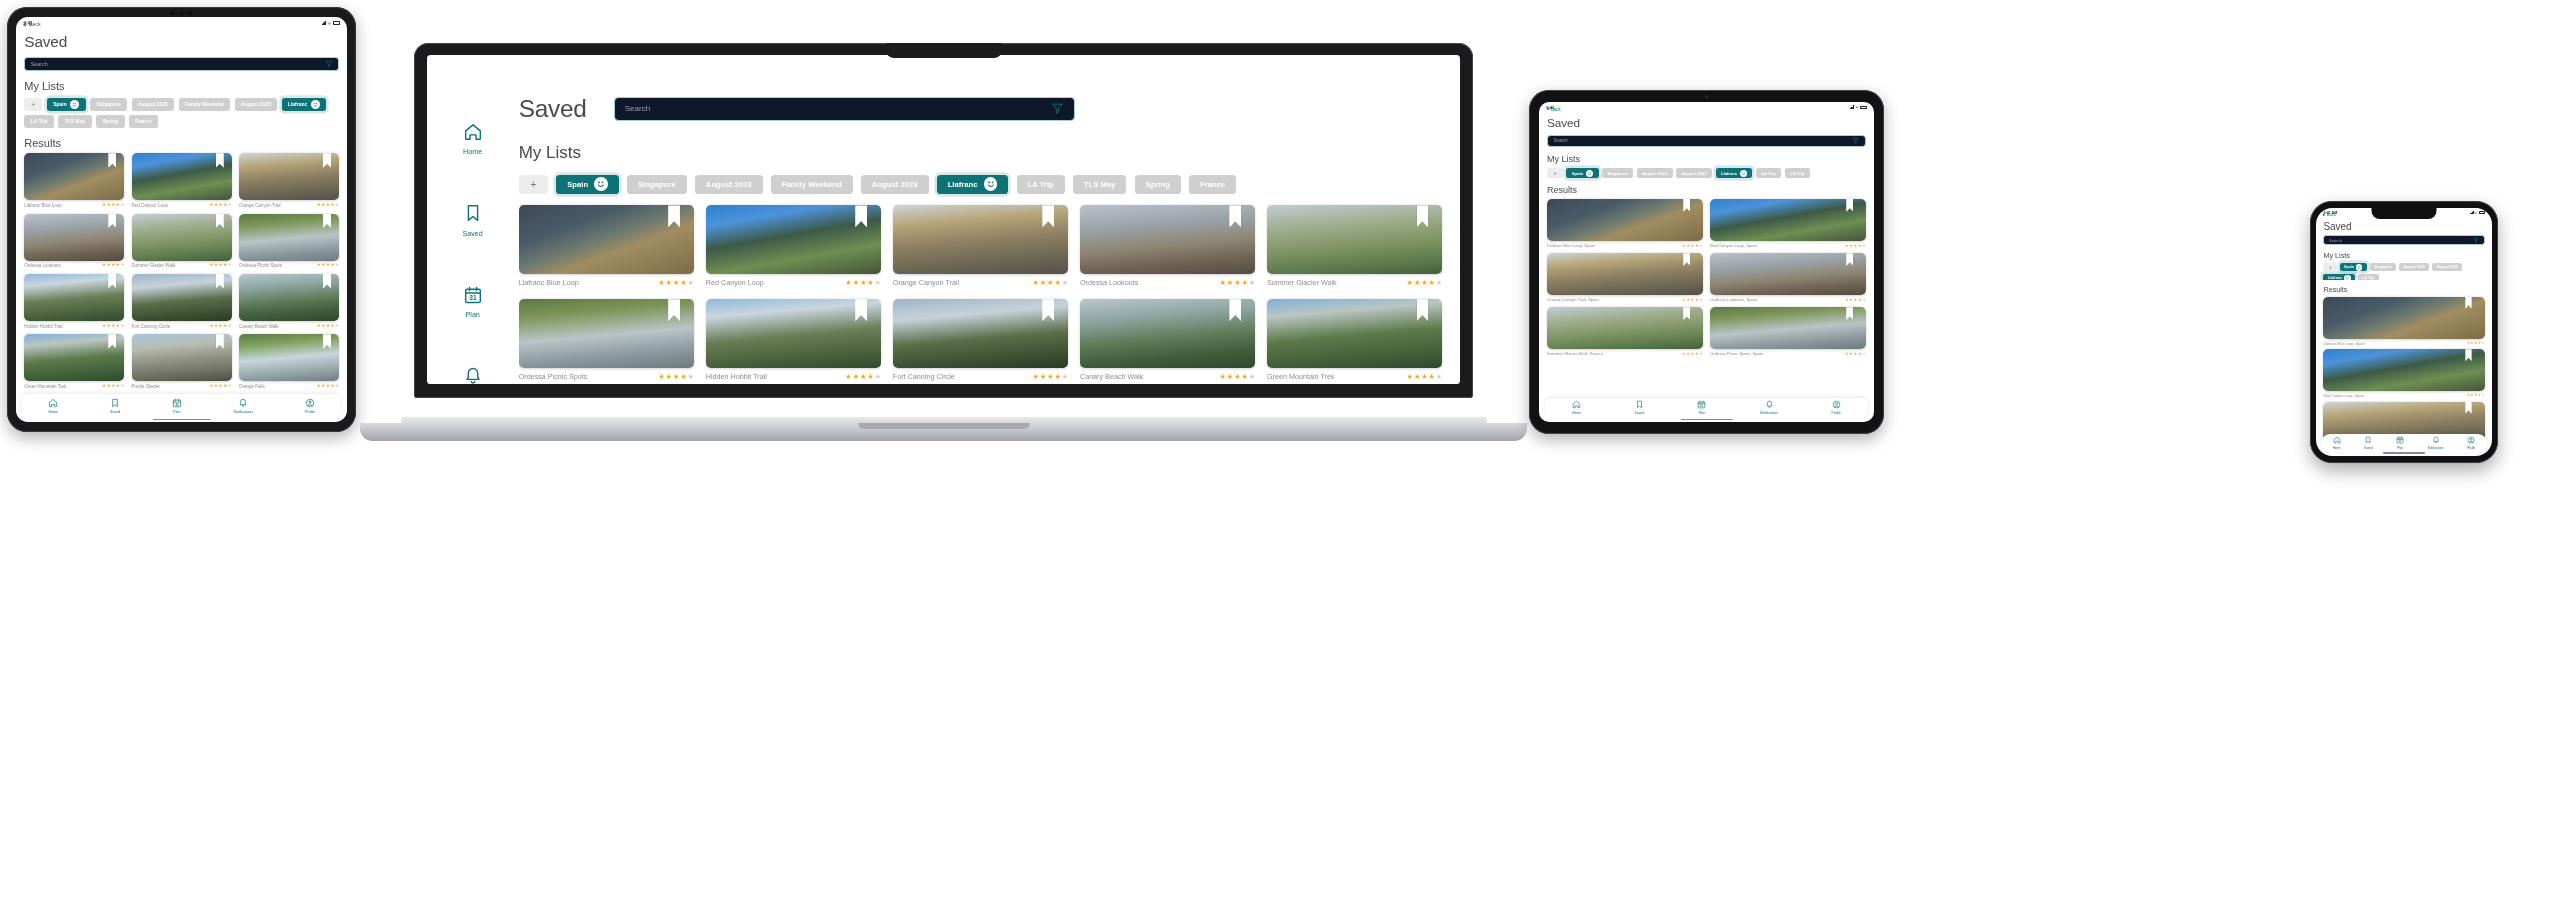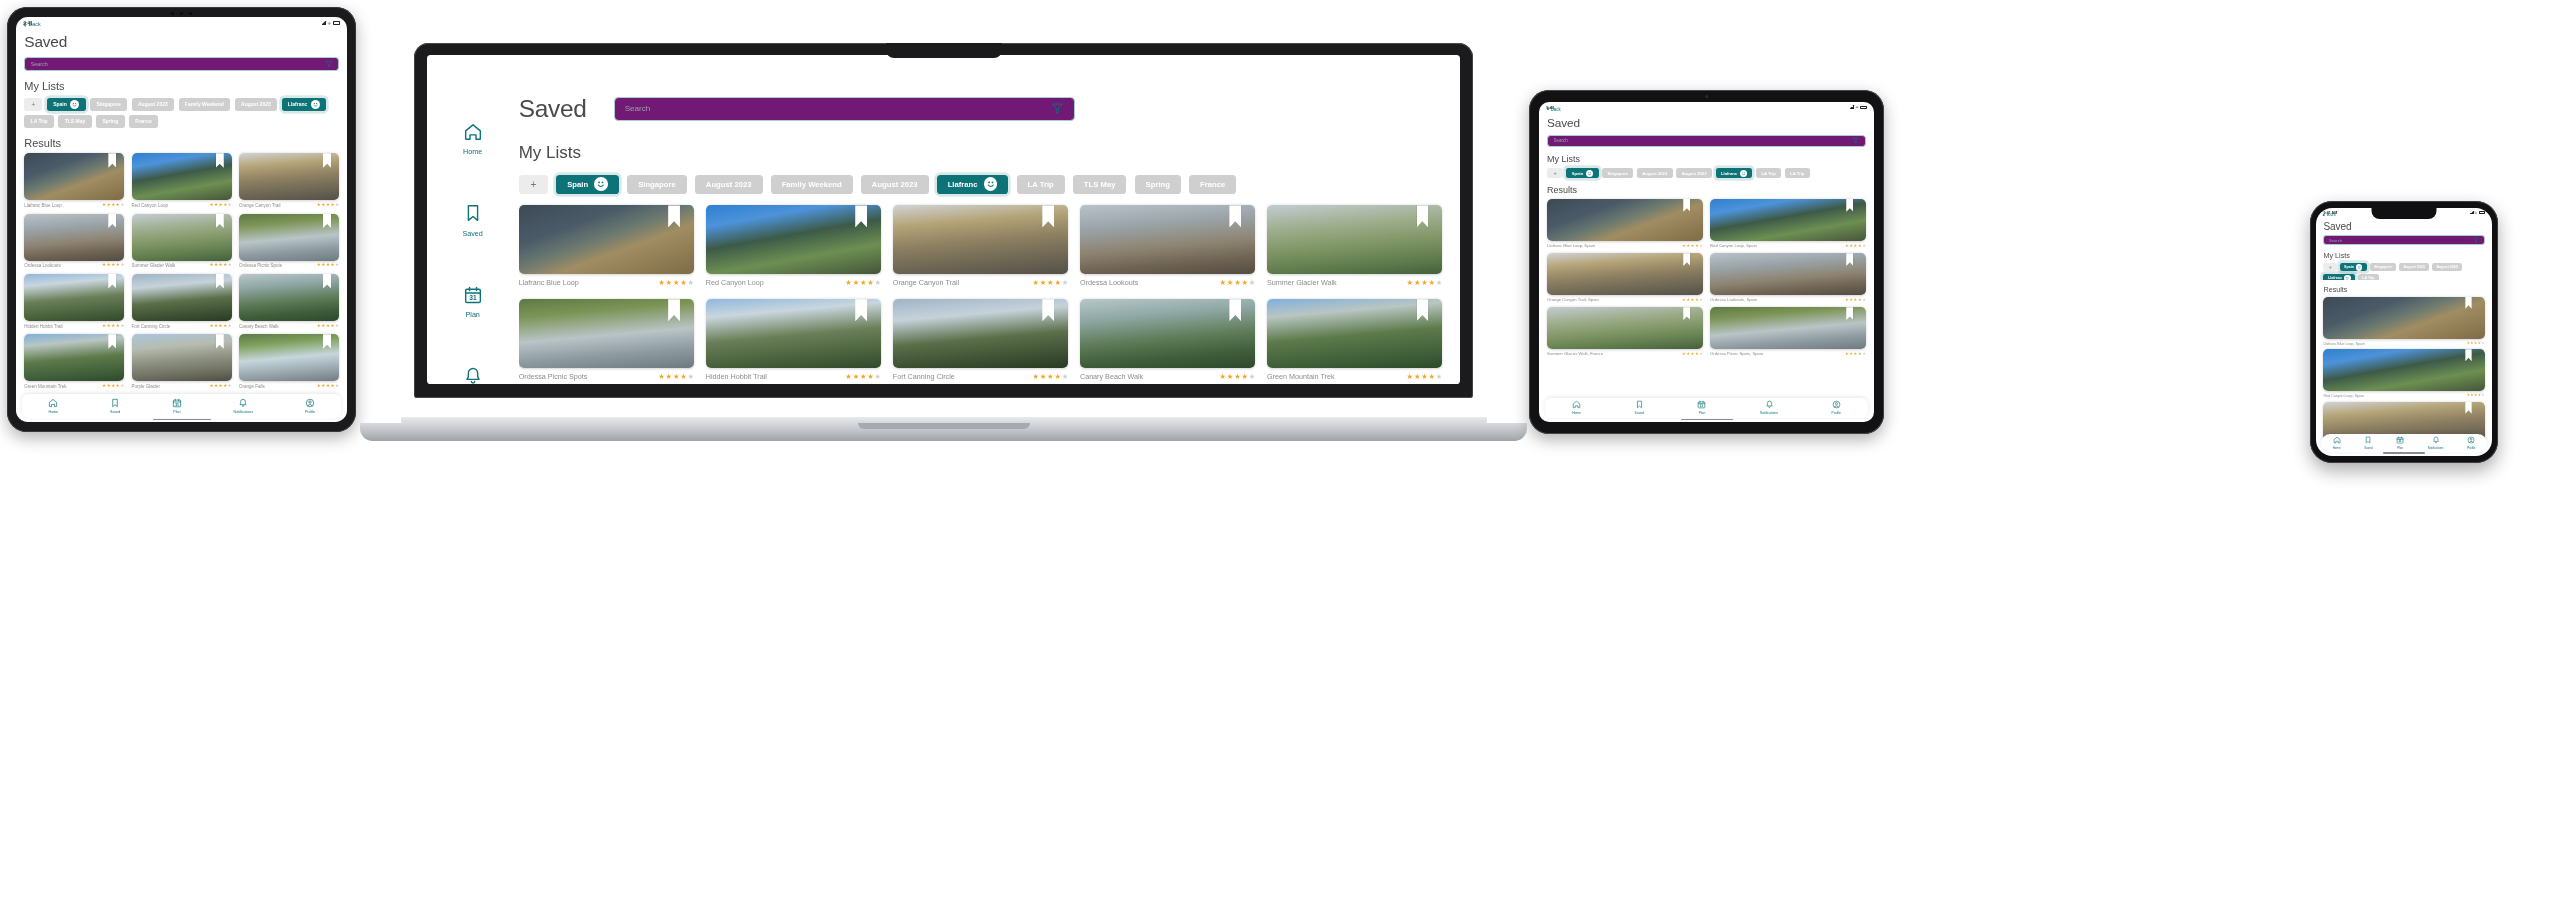--- a/index.html
+++ b/index.html
@@ -28,21 +28,21 @@
 
   .backrow { display:flex; align-items:center; gap:.25em; color:#0d7377; }
   .backrow .chev { display:inline-block; width:.55em; height:.55em;
       border-left:1.8px solid #0d7377; border-bottom:1.8px solid #0d7377;
       transform:rotate(45deg); }
 
   .title { color:#4a4a4a; font-weight:400; letter-spacing:-.01em; }
   .sectionhead { color:#4a4a4a; font-weight:400; }
 
   .searchbar { display:flex; align-items:center; justify-content:space-between;
-      border:0.9px solid #a9cfd1; border-radius:.45em; background:#701a75; }
+      border:0.9px solid #a9cfd1; border-radius:.45em; background:#0f172a; }
   .searchbar .ph { color:#9aa0a6; }
   .funnel { flex:0 0 auto; }
   .funnel svg { display:block; }
 
   .chips { display:flex; flex-wrap:wrap; }
   .chip { background:#cfcfcf; color:#fff; border-radius:.35em;
       display:flex; align-items:center; justify-content:center; white-space:nowrap;
       font-weight:600; }
   .chip.add { background:#ececec; color:#767676; font-weight:400; }
   .chip.on { background:#0d7377; color:#fff; box-shadow:0 0 0 2.7px rgba(13,115,119,.16); }

